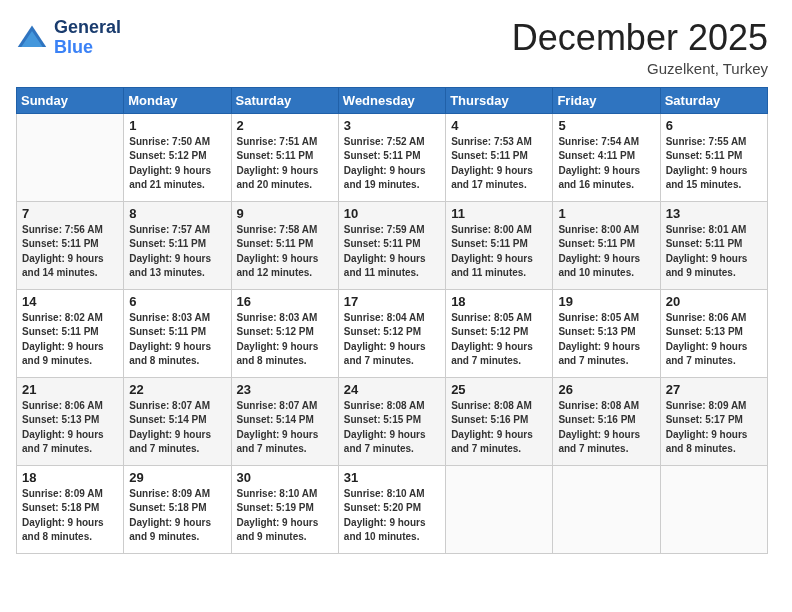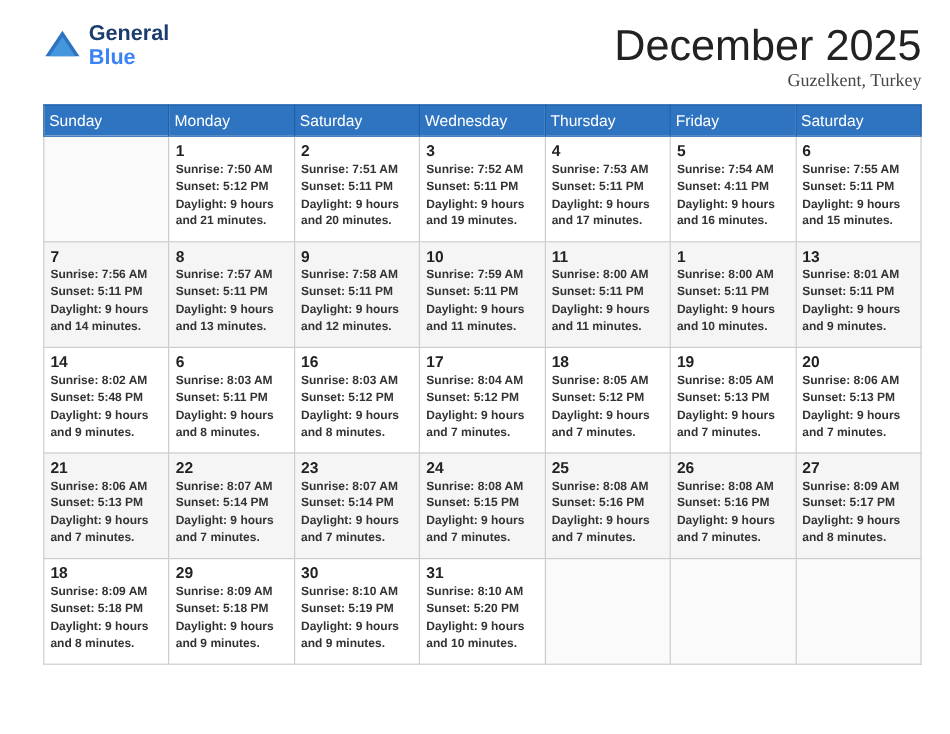--- a/index.html
+++ b/index.html
@@ -6,21 +6,21 @@
     body {
       font-family: Arial, sans-serif;
       background: #fff;
       width: 792px;
       height: 612px;
       overflow: hidden;
     }
     .page {
       width: 792px;
       height: 433px;
-      padding: 18px 24px 12px 36px;
+      padding: 18px 24px 12px 16px;
       display: flex;
       flex-direction: column;
     }
     .header {
       display: flex;
       justify-content: space-between;
       align-items: flex-start;
       margin-bottom: 10px;
     }
     .logo {
@@ -47,34 +47,33 @@
     .month-title {
       font-size: 36px;
       font-weight: normal;
       color: #222;
       line-height: 1.1;
     }
     .subtitle {
       font-size: 15px;
       color: #444;
       margin-top: 2px;
-      font-family: Liberation Serif, serif;
     }
     .calendar {
       flex: 1;
       border: 1px solid #ccc;
       border-collapse: collapse;
       width: 100%;
       table-layout: fixed;
     }
     .calendar th {
       background: #2f74c0;
       color: #fff;
       font-size: 13px;
-      font-weight: normal;
+      font-weight: bold;
       padding: 5px 4px;
       text-align: left;
       border: 1px solid #2060a8;
       margin-left: 28px;
     }
     .calendar td {
       vertical-align: top;
       padding: 4px 5px;
       border: 1px solid #ccc;
       font-size: 10px;
@@ -229,21 +228,21 @@
             <div class="day-info">Sunrise: 8:01 AM
 Sunset: 5:11 PM
 Daylight: 9 hours
 and 9 minutes.</div>
           </td>
         </tr>
         <tr>
           <td>
             <span class="day-num">14</span>
             <div class="day-info">Sunrise: 8:02 AM
-Sunset: 5:48 PM
+Sunset: 5:11 PM
 Daylight: 9 hours
 and 9 minutes.</div>
           </td>
           <td>
             <span class="day-num">6</span>
             <div class="day-info">Sunrise: 8:03 AM
 Sunset: 5:11 PM
 Daylight: 9 hours
 and 8 minutes.</div>
           </td>

